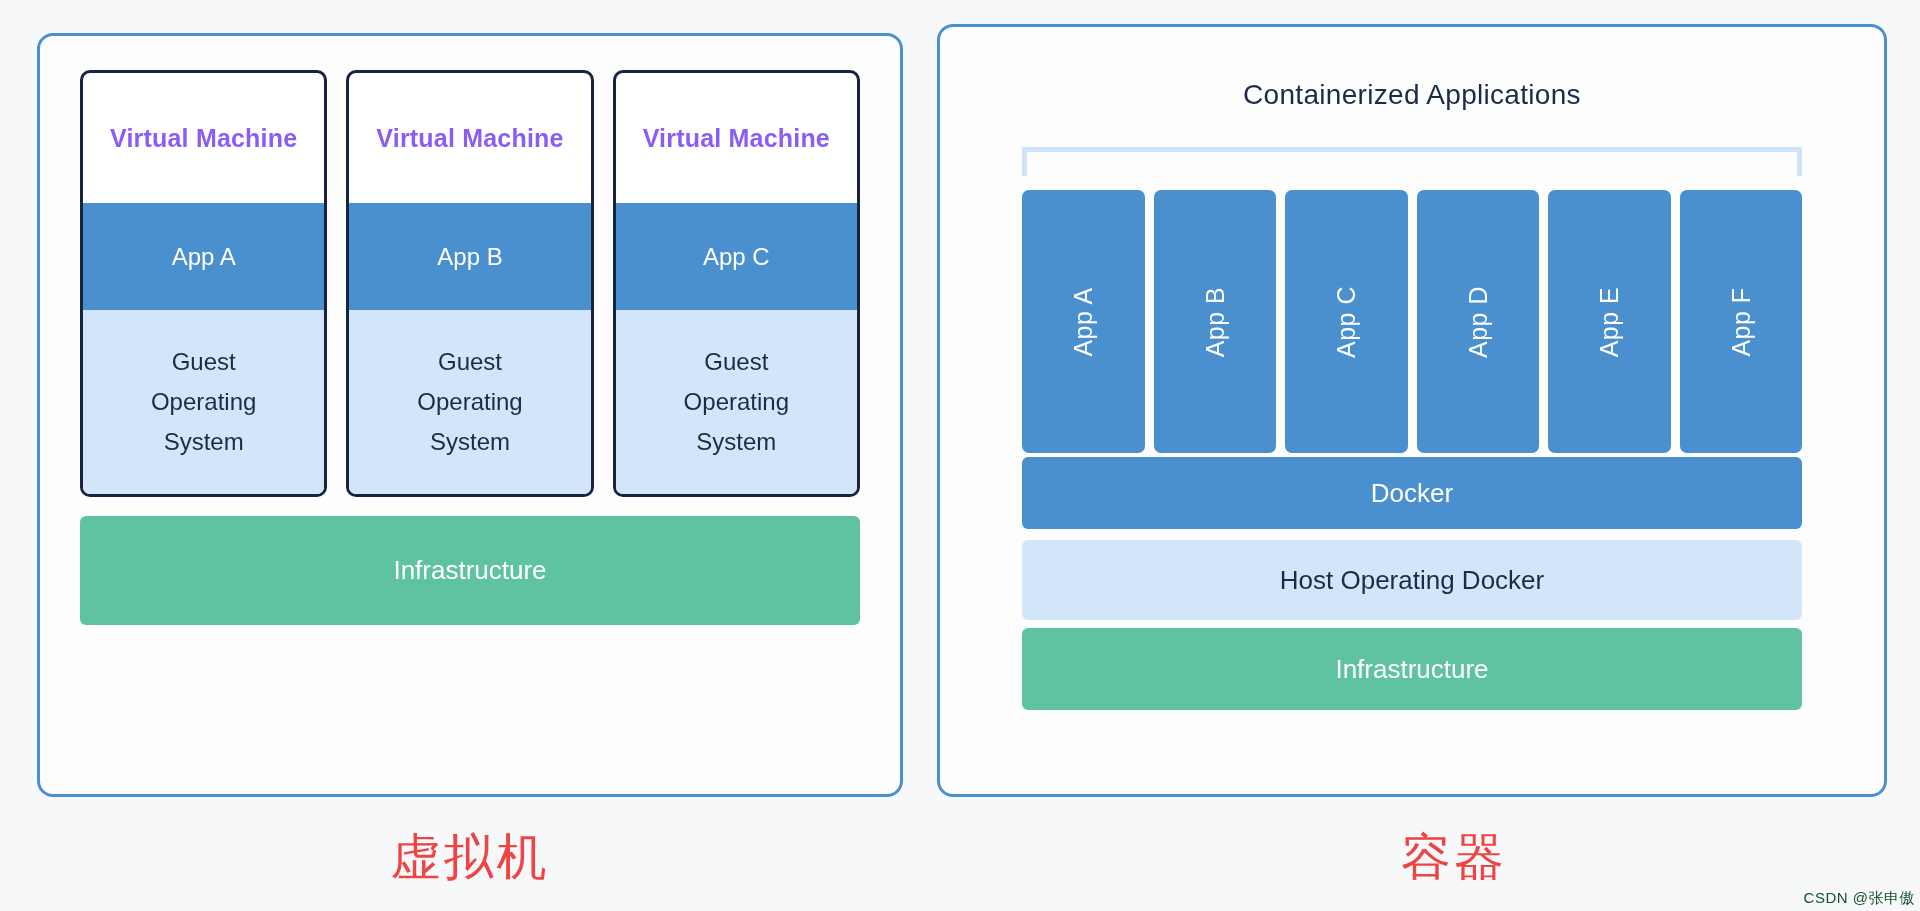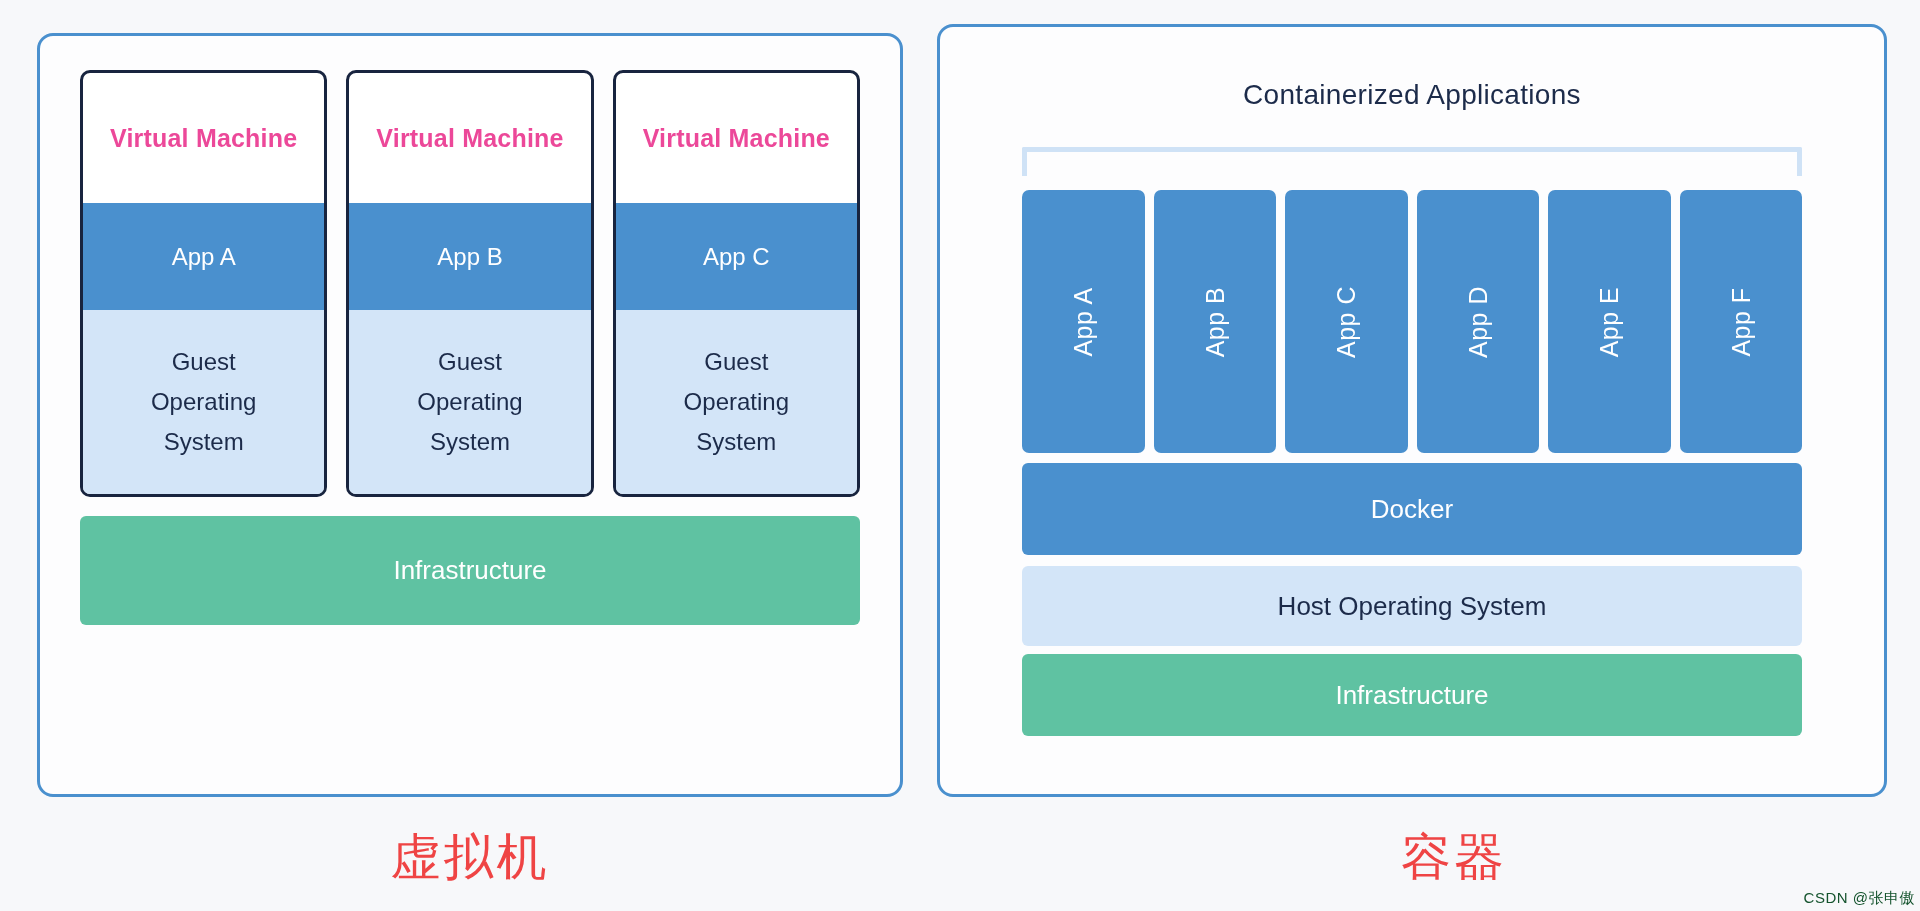--- a/index.html
+++ b/index.html
@@ -25,21 +25,21 @@
     border:3px solid #18243f;
     border-radius:10px;
     background:#ffffff;
     display:flex;
     flex-direction:column;
     overflow:hidden;
   }
   .vm-head {
     height:130px;
     display:flex; align-items:center; justify-content:center;
-    font-weight:bold; font-size:25px; color:#ec4899;
+    font-weight:bold; font-size:25px; color:#8b5cf6;
     letter-spacing:0.2px;
   }
   .vm-app {
     height:107px;
     background:#4a90ce;
     color:#ffffff; font-size:24px;
     display:flex; align-items:center; justify-content:center;
   }
   .vm-os {
     flex:1;
@@ -81,21 +81,21 @@
     background:#4a90ce;
     border-radius:7px;
     position:relative;
   }
   .app-col span {
     position:absolute; top:50%; left:50%;
     transform:translate(-50%,-50%) rotate(-90deg);
     white-space:nowrap;
     color:#ffffff; font-size:25px; letter-spacing:0.5px;
   }
-  #docker-bar  { margin-top:10px; height:92px; }
+  #docker-bar  { margin-top:4px; height:72px; }
   #host-os-bar { margin-top:11px; height:80px; }
   #ct-infra-bar{ margin-top:8px;  height:82px; }
 
   
   .caption {
     position:absolute;
     top:824px;
     text-align:center;
     font-size:50px;
     color:#ef4444;
@@ -160,19 +160,19 @@
       </div>
     <div class="app-col">
         <span>App E</span>
       </div>
     <div class="app-col">
         <span>App F</span>
       </div>
   </div>
 
   <div class="bar blue" id="docker-bar">Docker</div>
-  <div class="bar light" id="host-os-bar">Host Operating System</div>
+  <div class="bar light" id="host-os-bar">Host Operating Docker</div>
   <div class="bar green" id="ct-infra-bar">Infrastructure</div>
 </div>
 
 <div class="caption" id="vm-caption">虚拟机</div>
 <div class="caption" id="ct-caption">容器</div>
 <div id="watermark">CSDN @张申傲</div>
 
 </body></html>

